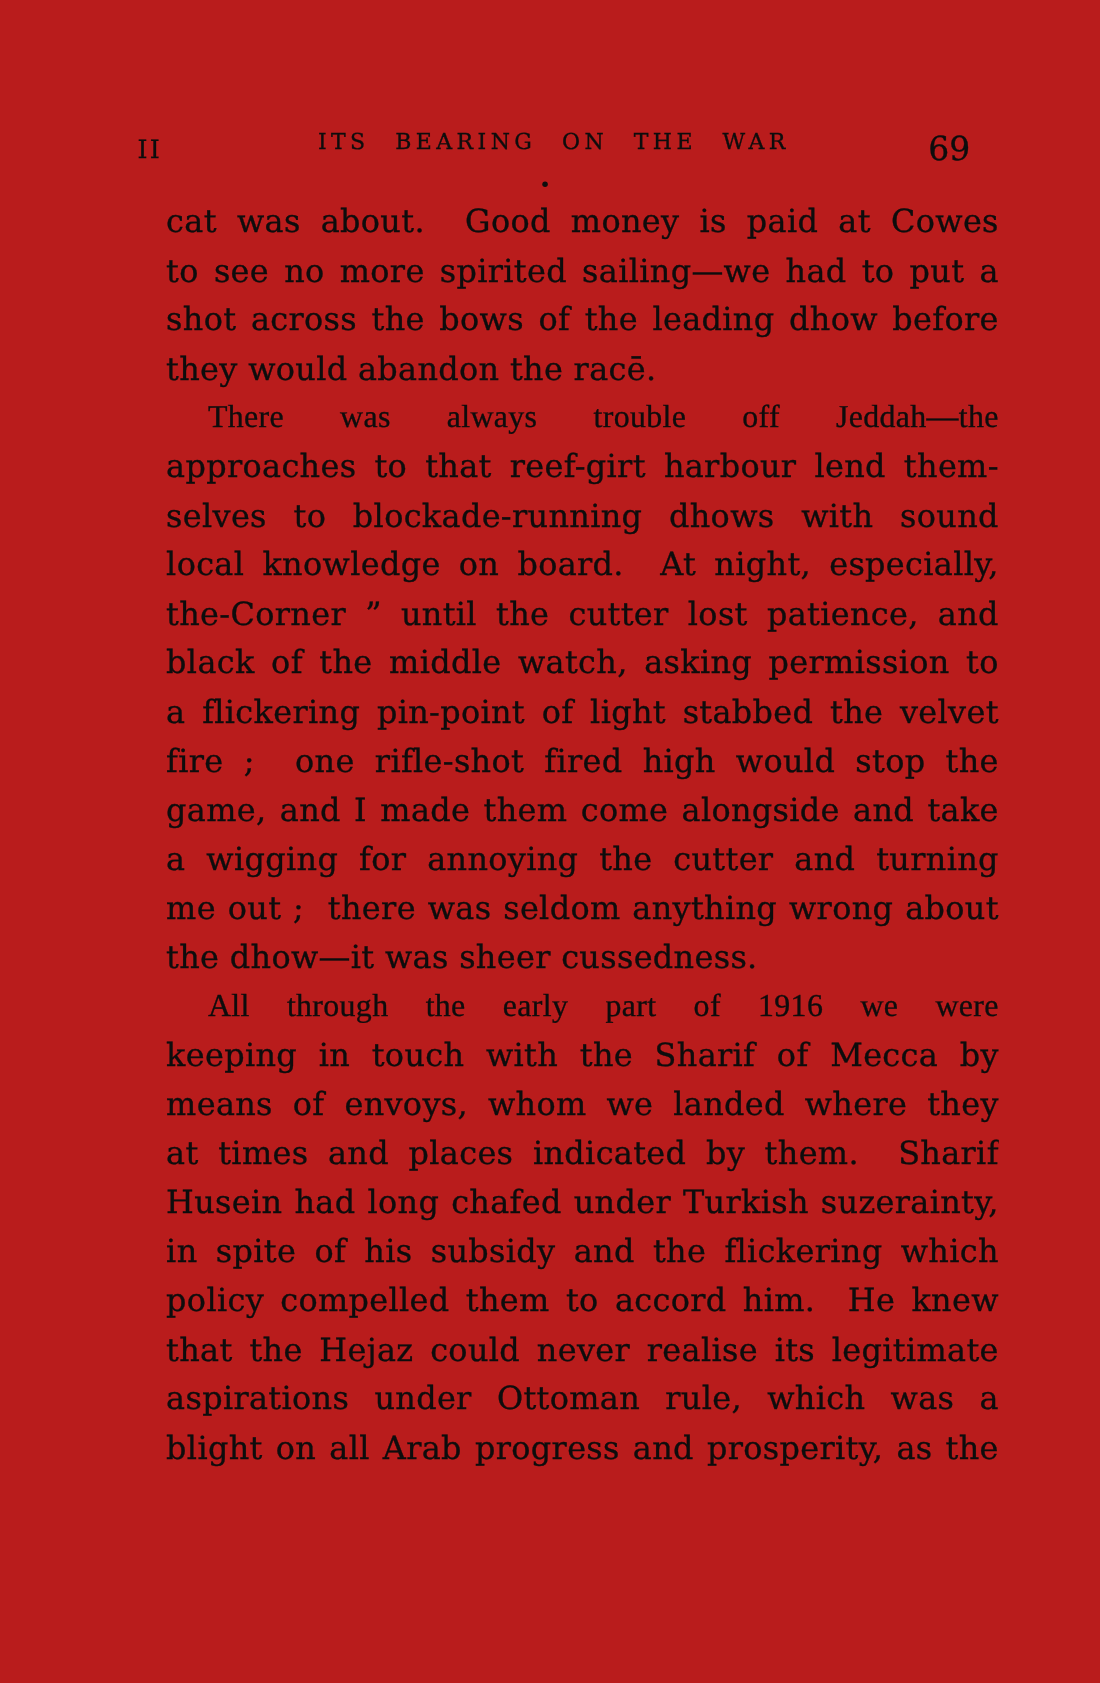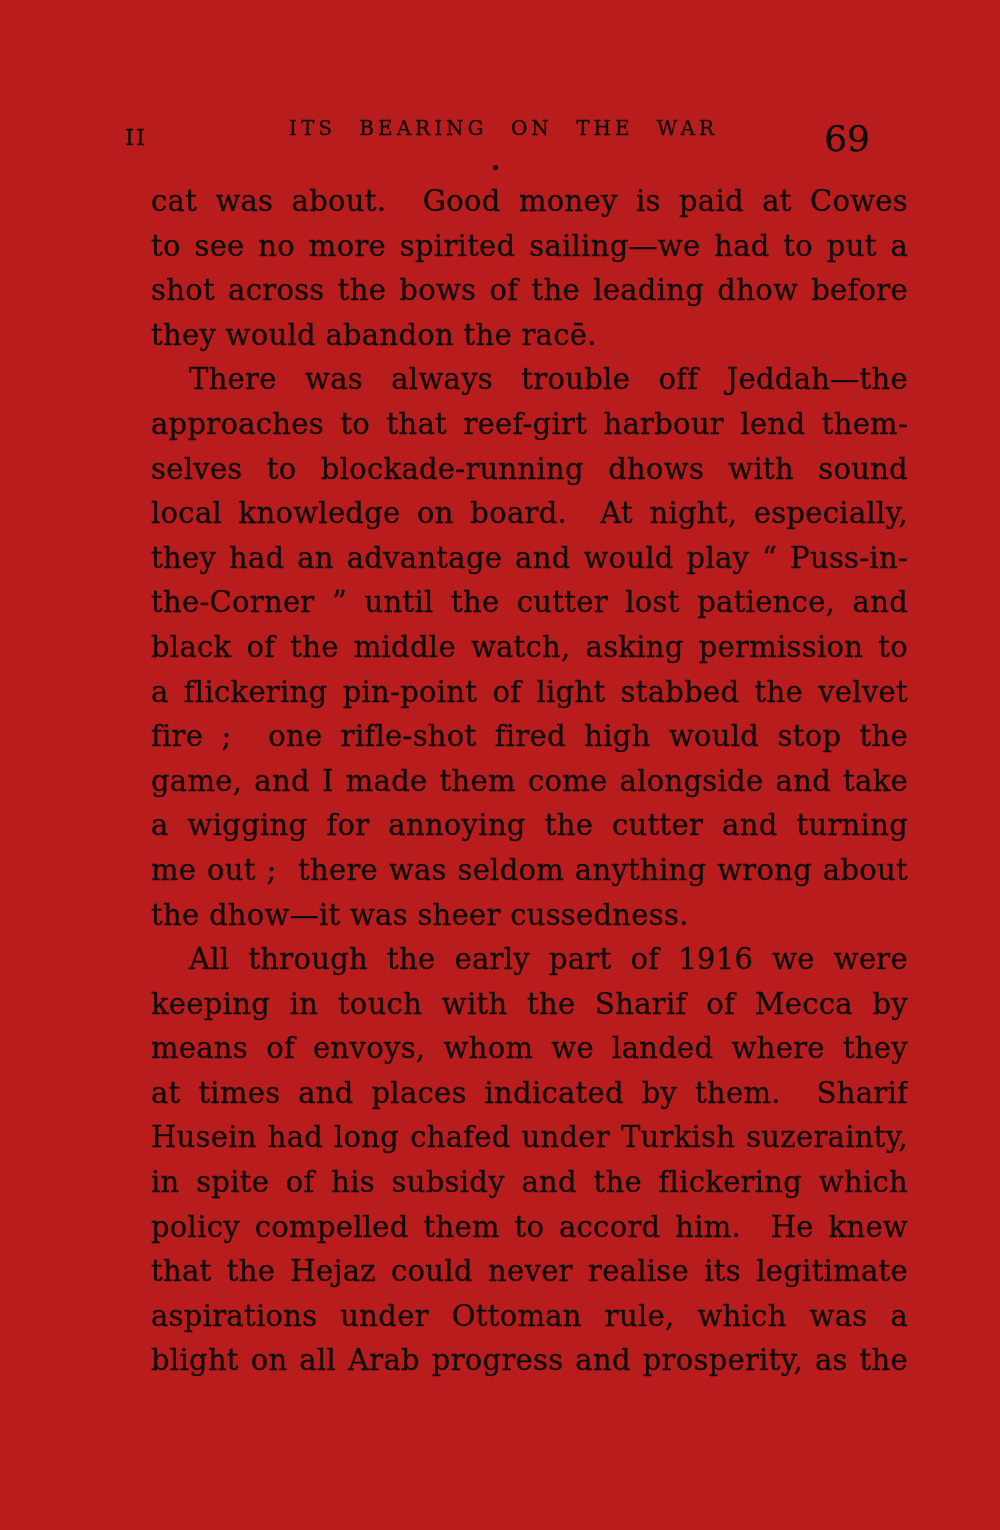--- a/index.html
+++ b/index.html
@@ -37,23 +37,23 @@
     right: 0;
     top: 0;
     text-align: center;
     font-size: 20px;
     letter-spacing: 4px;
     word-spacing: 13px;
     white-space: nowrap;
   }
   .page-number {
     position: absolute;
-    right: 12px;
+    right: 0;
     top: 2px;
-    font-size: 36px;
+    font-size: 30px;
   }
   .ink-speck {
     position: absolute;
     left: 493px;
     top: 165px;
     width: 5px;
     height: 5px;
     background: #0d0d0d;
     border-radius: 50%;
   }
@@ -69,20 +69,21 @@
     line-height: 44.6px;
     font-size: 29px;
     letter-spacing: 0.3px;
     text-align: justify;
     text-align-last: justify;
     white-space: normal;
     overflow: hidden;
   }
   .ln.ind {
     text-indent: 38px;
+    font-family: Liberation Serif, serif;
   }
   .ln.end {
     text-align: center;
     text-align-last: left;
   }
 </style>
 </head>
 <body>
 
 <div class="page">
@@ -97,21 +98,20 @@
 
   <main class="page-body">
     <div class="ln">cat was about.&nbsp; Good money is paid at Cowes</div>
     <div class="ln">to see no more spirited sailing—we had to put a</div>
     <div class="ln">shot across the bows of the leading dhow before</div>
     <div class="ln end">they would abandon the racē.</div>
     <div class="ln ind">There was always trouble off Jeddah—the</div>
     <div class="ln">approaches to that reef-girt harbour lend them-</div>
     <div class="ln">selves to blockade-running dhows with sound</div>
     <div class="ln">local knowledge on board.&nbsp; At night, especially,</div>
-    <div class="ln">they had an advantage and would play “ Puss-in-</div>
     <div class="ln">the-Corner ” until the cutter lost patience, and</div>
     <div class="ln">black of the middle watch, asking permission to</div>
     <div class="ln">a flickering pin-point of light stabbed the velvet</div>
     <div class="ln">fire ;&nbsp; one rifle-shot fired high would stop the</div>
     <div class="ln">game, and I made them come alongside and take</div>
     <div class="ln">a wigging for annoying the cutter and turning</div>
     <div class="ln">me out ;&nbsp; there was seldom anything wrong about</div>
     <div class="ln end">the dhow—it was sheer cussedness.</div>
     <div class="ln ind">All through the early part of 1916 we were</div>
     <div class="ln">keeping in touch with the Sharif of Mecca by</div>

